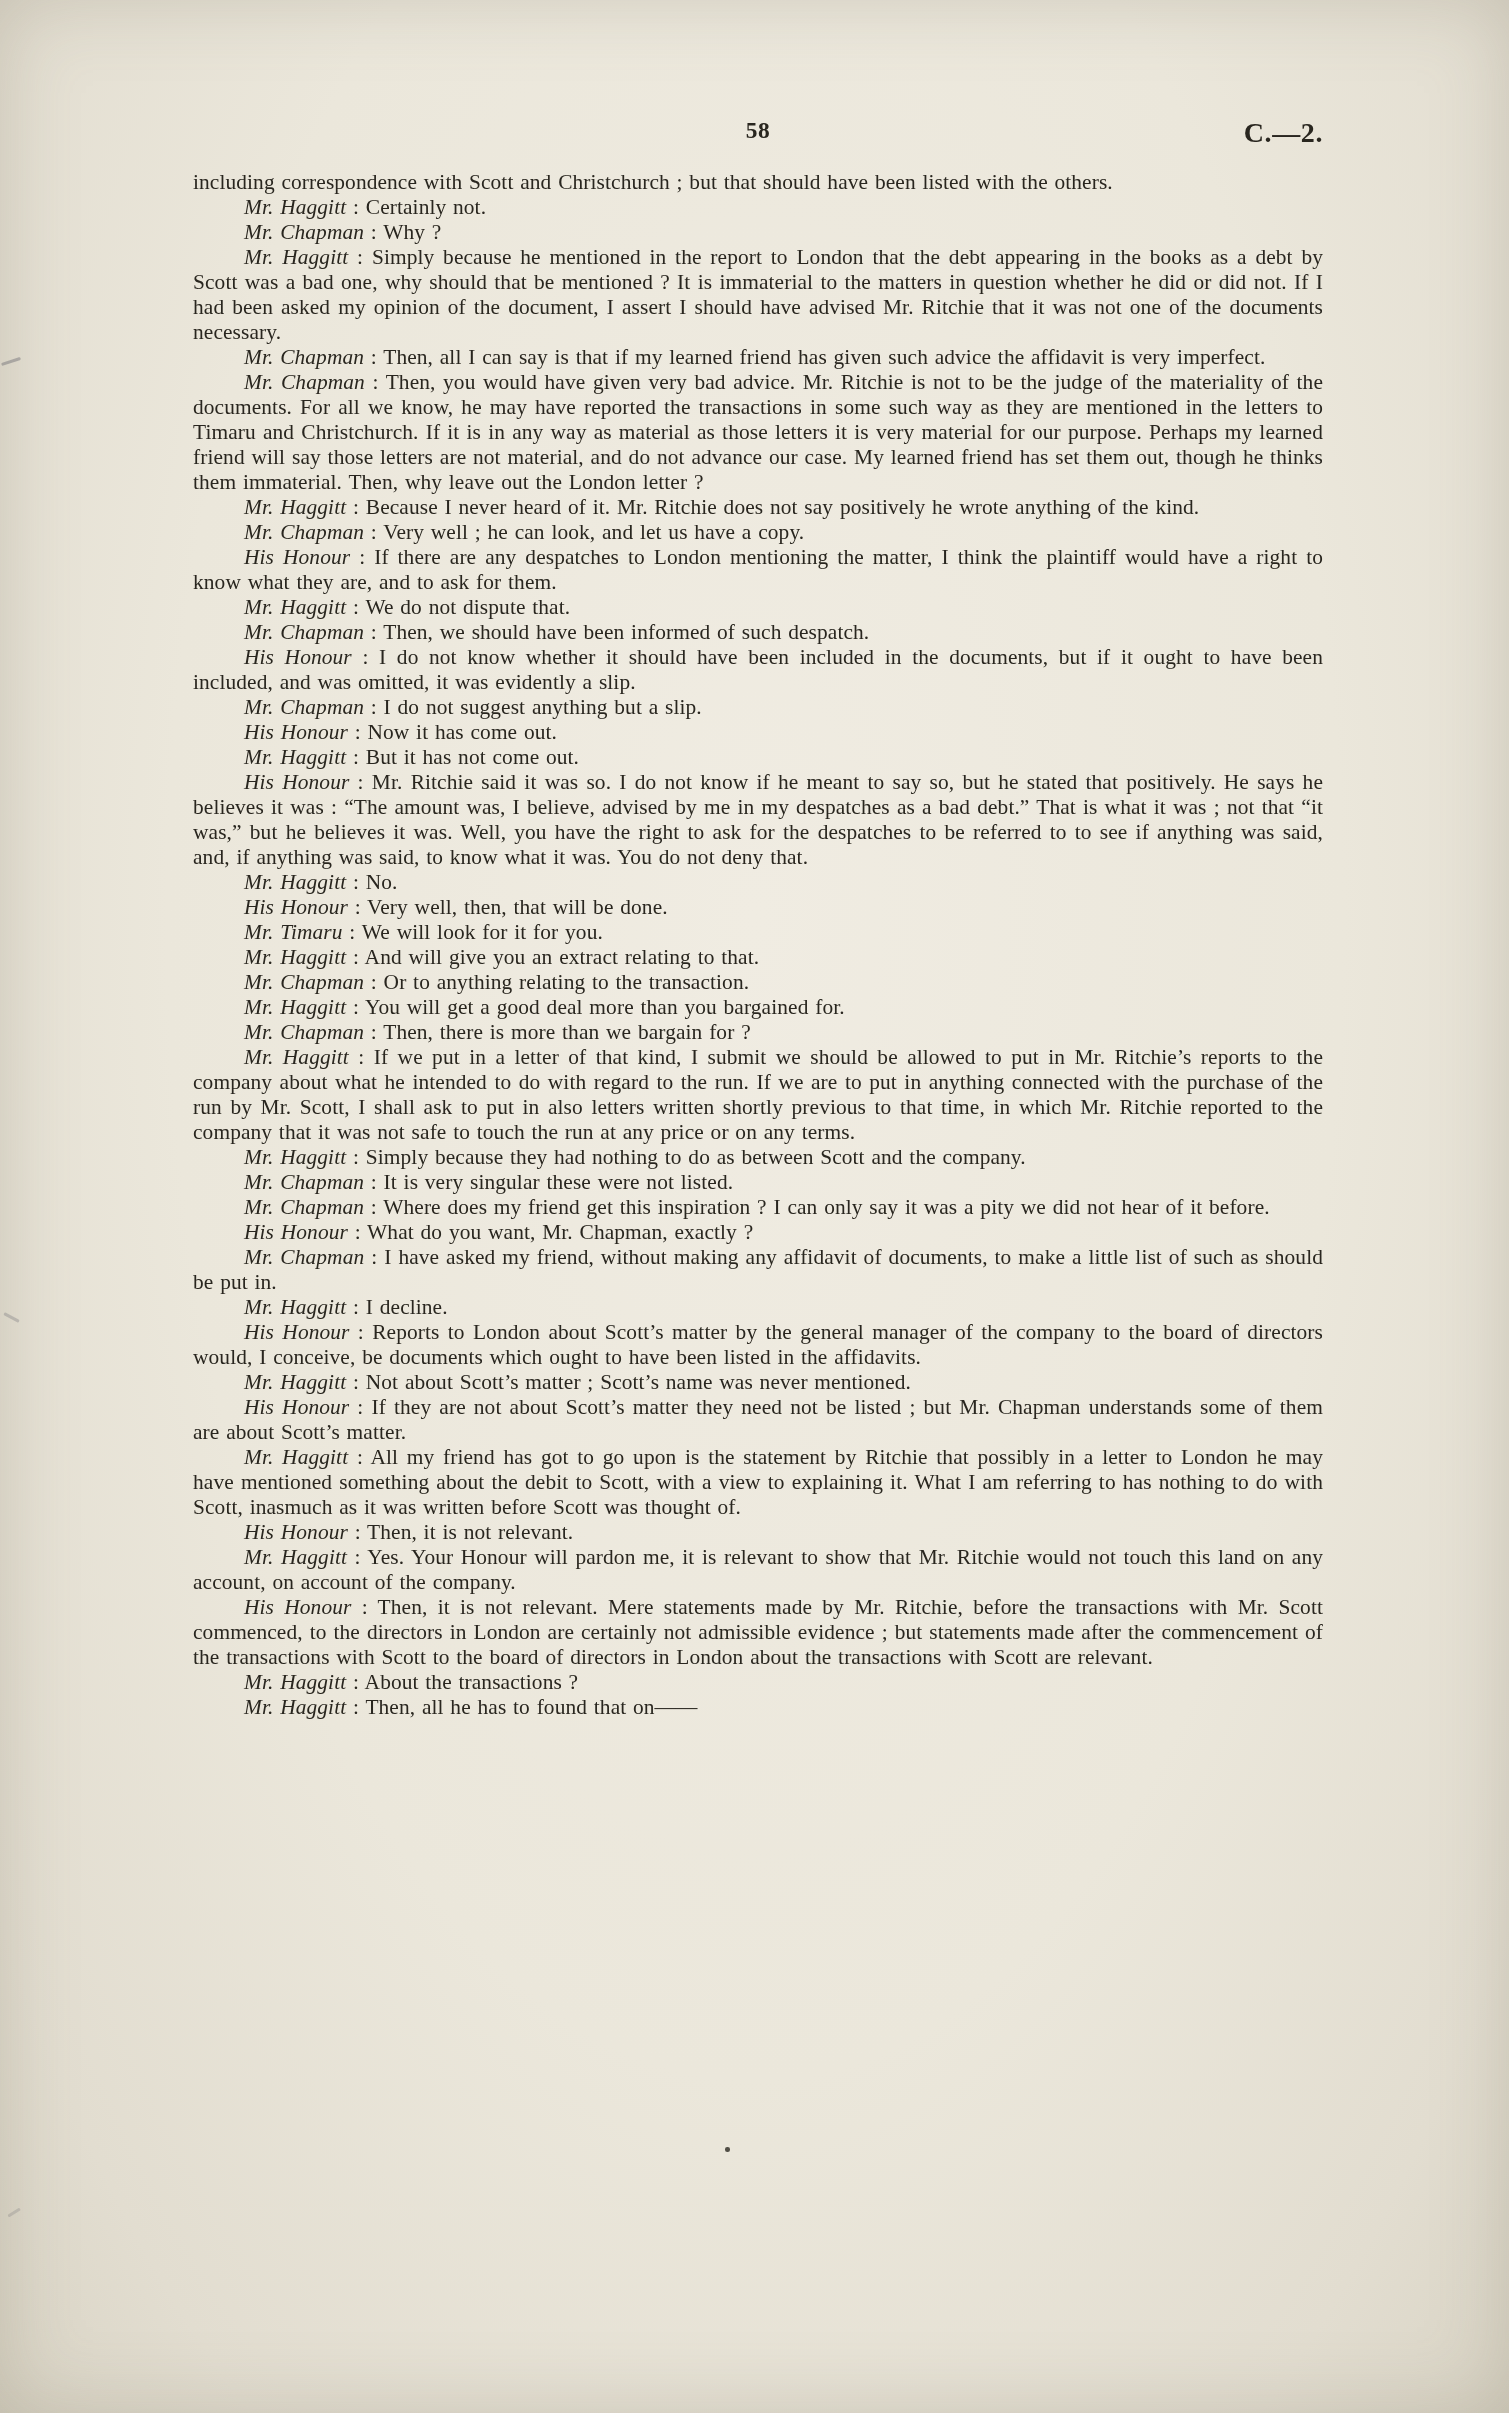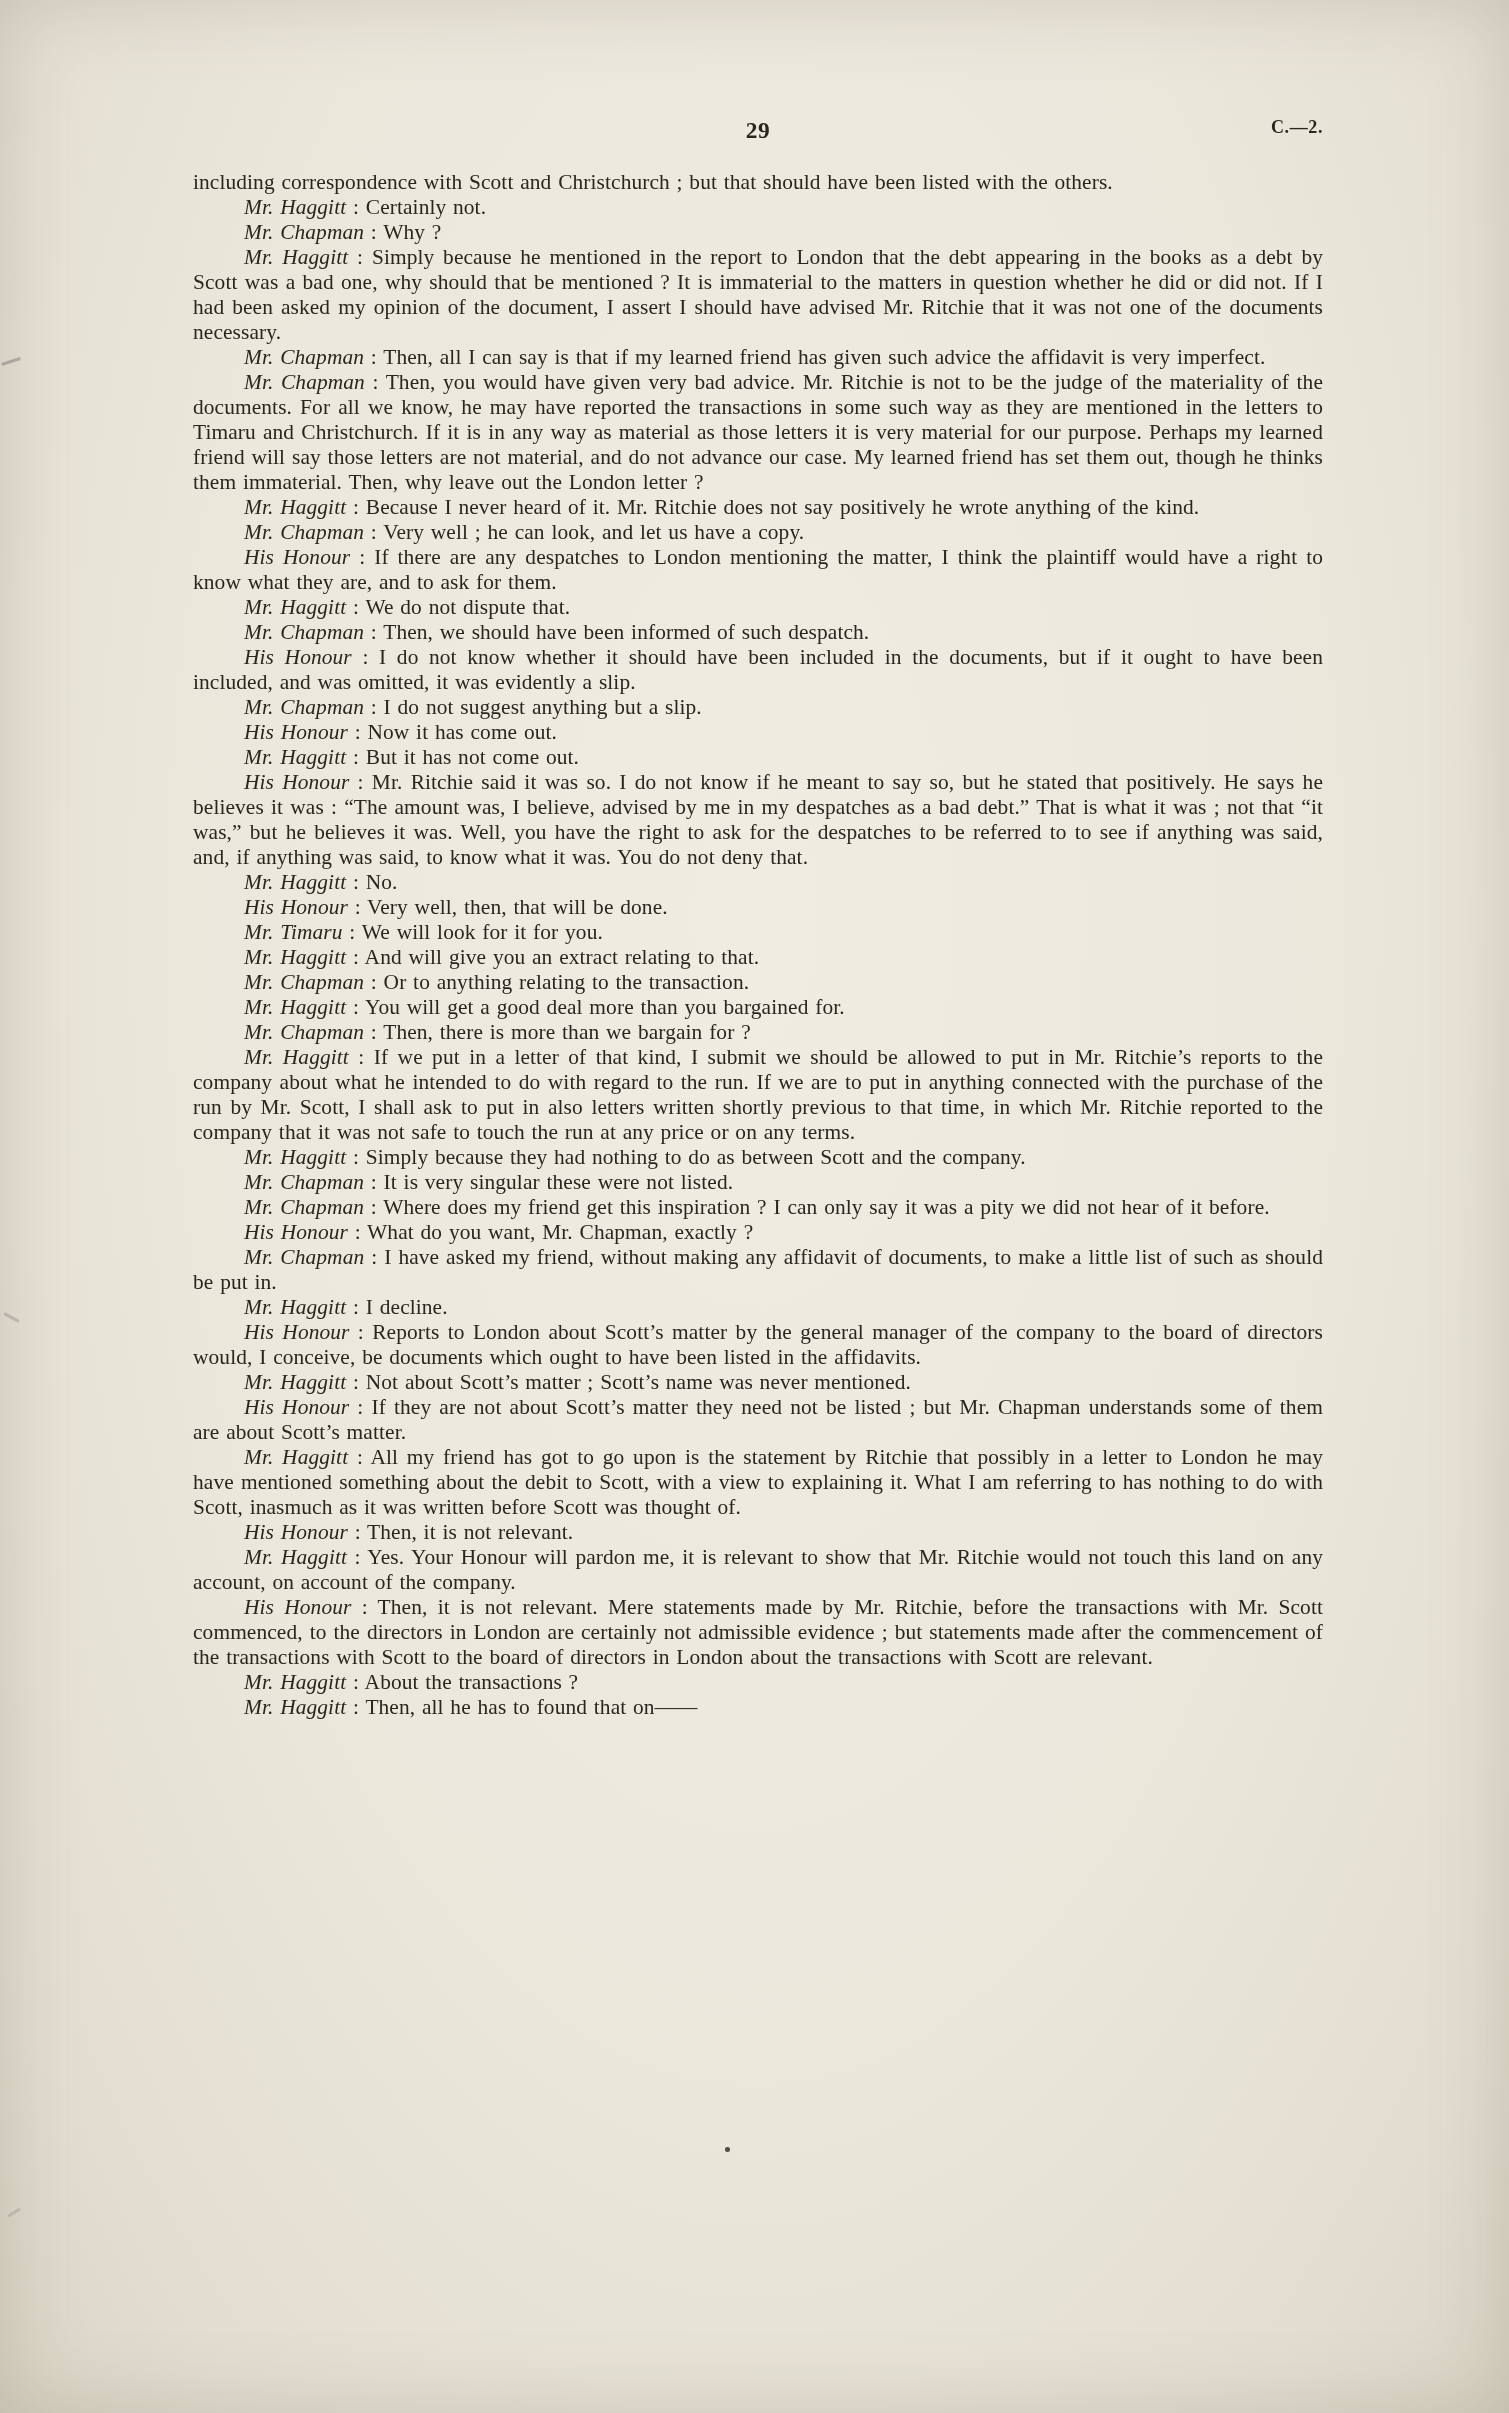--- a/index.html
+++ b/index.html
@@ -33,21 +33,21 @@
     left: 50%;
     transform: translateX(-50%);
     font-size: 23.4px;
     font-weight: bold;
     letter-spacing: 0.6px;
   }
   .doc-code {
     position: absolute;
     right: 0;
     top: 0;
-    font-size: 18px;
+    font-size: 28px;
     font-weight: bold;
     letter-spacing: 0.6px;
   }
   .text-block {
     position: absolute;
     top: 170px;
     left: 193px;
     width: 1130px;
     font-size: 21.4px;
     line-height: 25px;
@@ -83,21 +83,21 @@
     background: #2b2820;
     opacity: 0.8;
   }
 </style>
 </head>
 <body>
 
 <div class="scan-page">
 
   <div class="page-header">
-    <span class="page-number">29</span>
+    <span class="page-number">58</span>
     <span class="doc-code">C.—2.</span>
   </div>
 
   <div class="text-block" id="paragraphs">
       <p class="para continuation">including correspondence with Scott and Christchurch ; but that should have been listed with the others.</p>
       <p class="para"><i>Mr. Haggitt</i> : Certainly not.</p>
       <p class="para"><i>Mr. Chapman</i> : Why ?</p>
       <p class="para"><i>Mr. Haggitt</i> : Simply because he mentioned in the report to London that the debt appearing in the books as a debt by Scott was a bad one, why should that be mentioned ?  It is immaterial to the matters in question whether he did or did not.  If I had been asked my opinion of the document, I assert I should have advised Mr. Ritchie that it was not one of the documents necessary.</p>
       <p class="para"><i>Mr. Chapman</i> : Then, all I can say is that if my learned friend has given such advice the affidavit is very imperfect.</p>
       <p class="para"><i>Mr. Chapman</i> : Then, you would have given very bad advice.  Mr. Ritchie is not to be the judge of the materiality of the documents.  For all we know, he may have reported the transactions in some such way as they are mentioned in the letters to Timaru and Christchurch.  If it is in any way as material as those letters it is very material for our purpose.  Perhaps my learned friend will say those letters are not material, and do not advance our case.  My learned friend has set them out, though he thinks them immaterial.  Then, why leave out the London letter ?</p>

